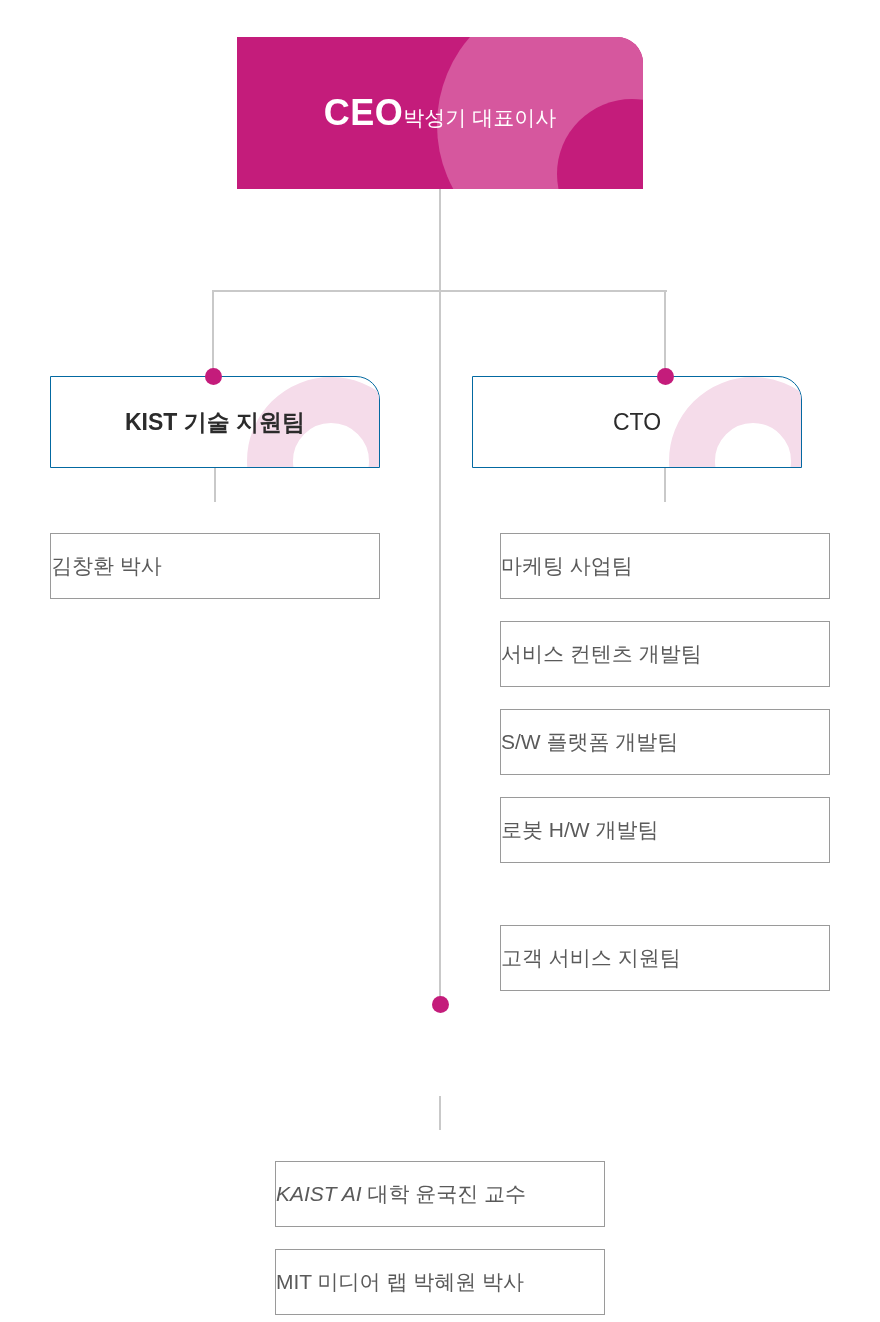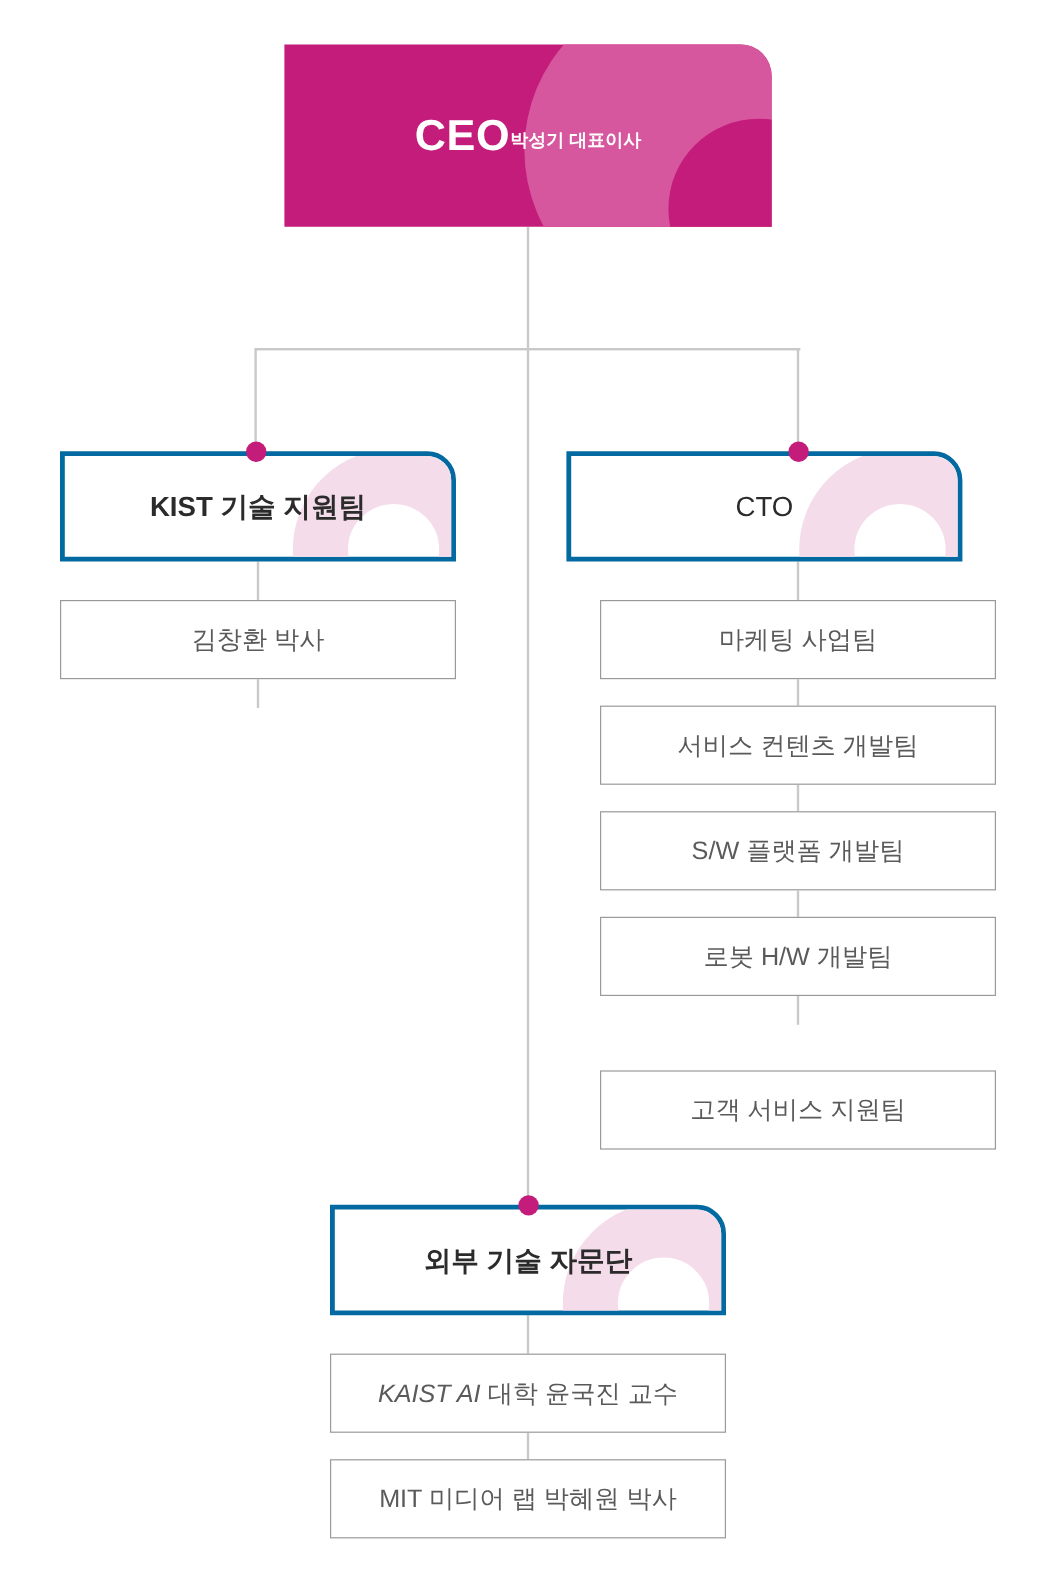--- a/index.html
+++ b/index.html
@@ -70,33 +70,33 @@
     color: #ffffff;
     font-size: 36px;
     font-weight: bold;
     letter-spacing: 0.5px;
     line-height: 1.1;
   }
   .ceo-sub {
     position: relative;
     z-index: 3;
     color: #ffffff;
-    font-size: 15px;
-    font-weight: bold;
+    font-size: 21px;
+    font-weight: normal;
     margin-top: 9px;
     line-height: 1.2;
   }
 
   
   .hbox {
     position: absolute;
     width: 330px;
     height: 92px;
     box-sizing: border-box;
-    border: 4px solid #0369a1;
+    border: 1px solid #0369a1;
     border-top-right-radius: 24px;
     background: #ffffff;
     overflow: hidden;
     display: flex;
     align-items: center;
     justify-content: center;
   }
   .hbox-ring {
     position: absolute;
     right: -36px;
@@ -128,21 +128,22 @@
   
   .sbox {
     position: absolute;
     width: 330px;
     height: 66px;
     box-sizing: border-box;
     border: 1px solid #9a9a9a;
     background: #ffffff;
     display: flex;
     align-items: center;
-    justify-content: center;
+    justify-content: flex-start;
+    margin-top: 33px;
   }
   .sbox-label {
     font-size: 21px;
     color: #5a5a5a;
     font-weight: normal;
     white-space: nowrap;
   }
   .ital { font-style: italic; }
 </style>
 </head>
@@ -205,24 +206,20 @@
     <div class="sbox-label">S/W 플랫폼 개발팀</div>
   </div>
   <div class="sbox" style="left:500px; top:764px;">
     <div class="sbox-label">로봇 H/W 개발팀</div>
   </div>
   <div class="sbox" style="left:500px; top:892px;">
     <div class="sbox-label">고객 서비스 지원팀</div>
   </div>
 
   <div class="node-dot" style="left:432px; top:996px;"></div>
-  <div class="hbox" style="left:275px; top:1004px;">
-    <div class="hbox-ring"></div>
-    <div class="hbox-label">외부 기술 자문단</div>
-  </div>
 
   <div class="sbox" style="left:275px; top:1216px;">
     <div class="sbox-label">
       <span class="ital"></span><span>MIT 미디어 랩 박혜원 박사</span>
     </div>
   </div>
   <div class="sbox" style="left:275px; top:1128px;">
     <div class="sbox-label">
       <span class="ital">KAIST AI</span><span> 대학 윤국진 교수</span>
     </div>

